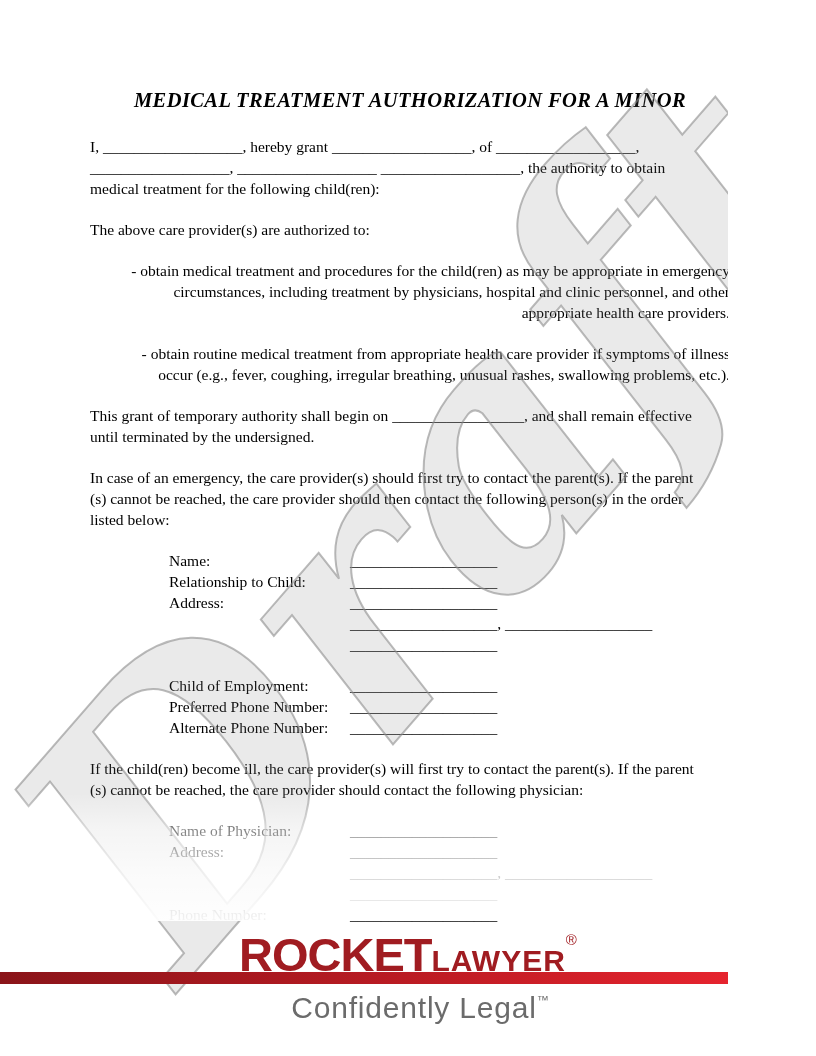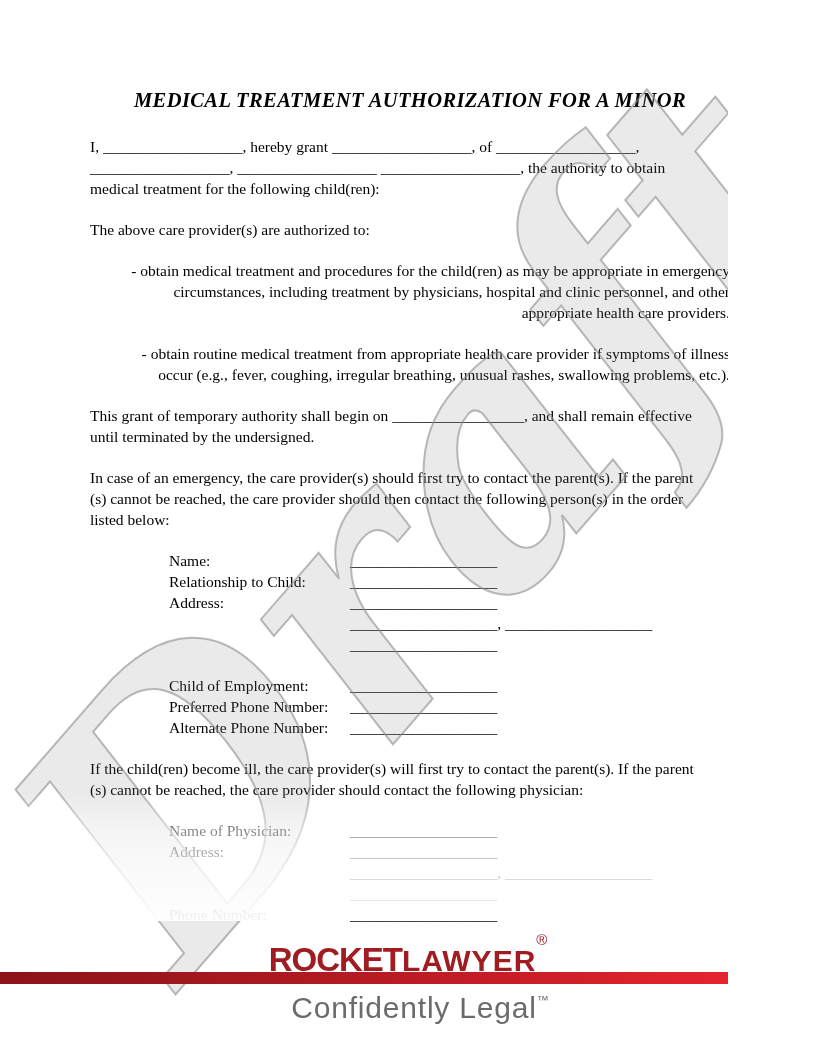--- a/index.html
+++ b/index.html
@@ -37,21 +37,21 @@
       rgba(255,255,255,0) 0%, rgba(255,255,255,0.5) 28%,
       rgba(255,255,255,0.78) 62%, rgba(255,255,255,0.95) 100%);
     pointer-events:none;
   }
   
   .logo {
     position:absolute; top:915px; left:0; width:816px; z-index:5;
     text-align:center; font-family:"Liberation Sans", sans-serif;
     line-height:50px; white-space:nowrap;
   }
-  .logo .rocket { font-weight:bold; font-size:33px; letter-spacing:-1px; color:var(--brand-red,#a01c21); }
+  .logo .rocket { font-weight:bold; font-size:47px; letter-spacing:-1px; color:var(--brand-red,#a01c21); }
   .logo .lawyer { font-weight:bold; font-size:30px; letter-spacing:1px; color:var(--brand-red,#a01c21); }
   .logo .reg { font-weight:normal; font-size:15px; vertical-align:26px; letter-spacing:0; color:var(--brand-red,#a01c21); }
   .bar {
     position:absolute; top:972px; left:0; width:816px; height:12px; z-index:5;
     background:linear-gradient(90deg, var(--bar-dark,#8a1419) 0%, #c01c24 55%, var(--bar-bright,#ed2530) 96%);
   }
   .badge {
     position:absolute; top:959px; left:767px; width:38px; height:38px; z-index:6;
     border-radius:50%; background:var(--badge-red,#e4202b);
     color:#fff; font-family:"Liberation Sans", sans-serif; font-weight:bold;

